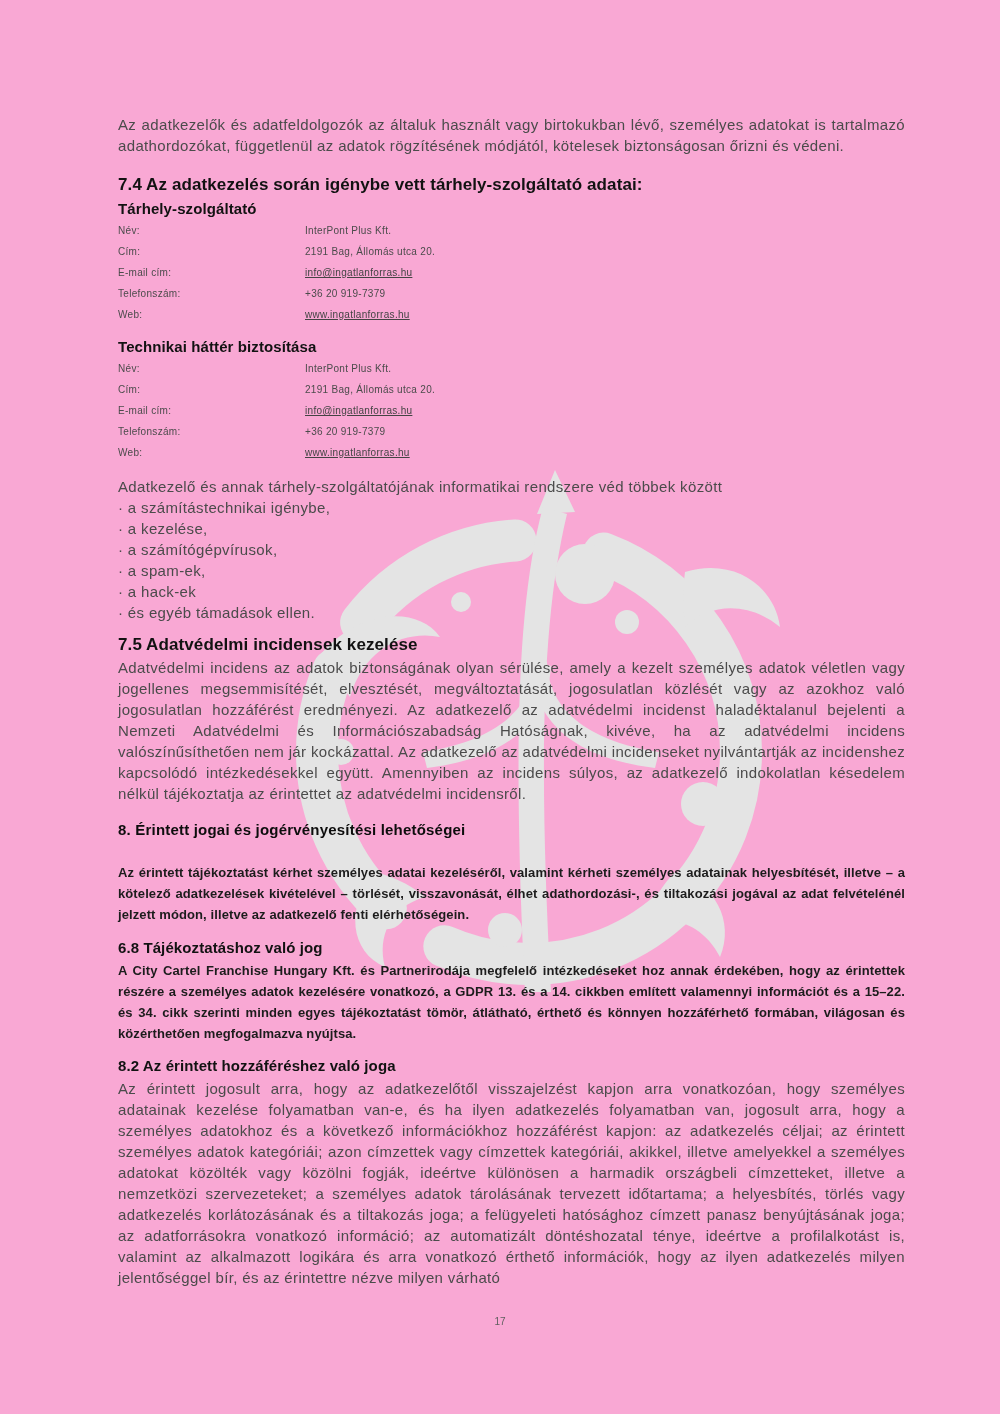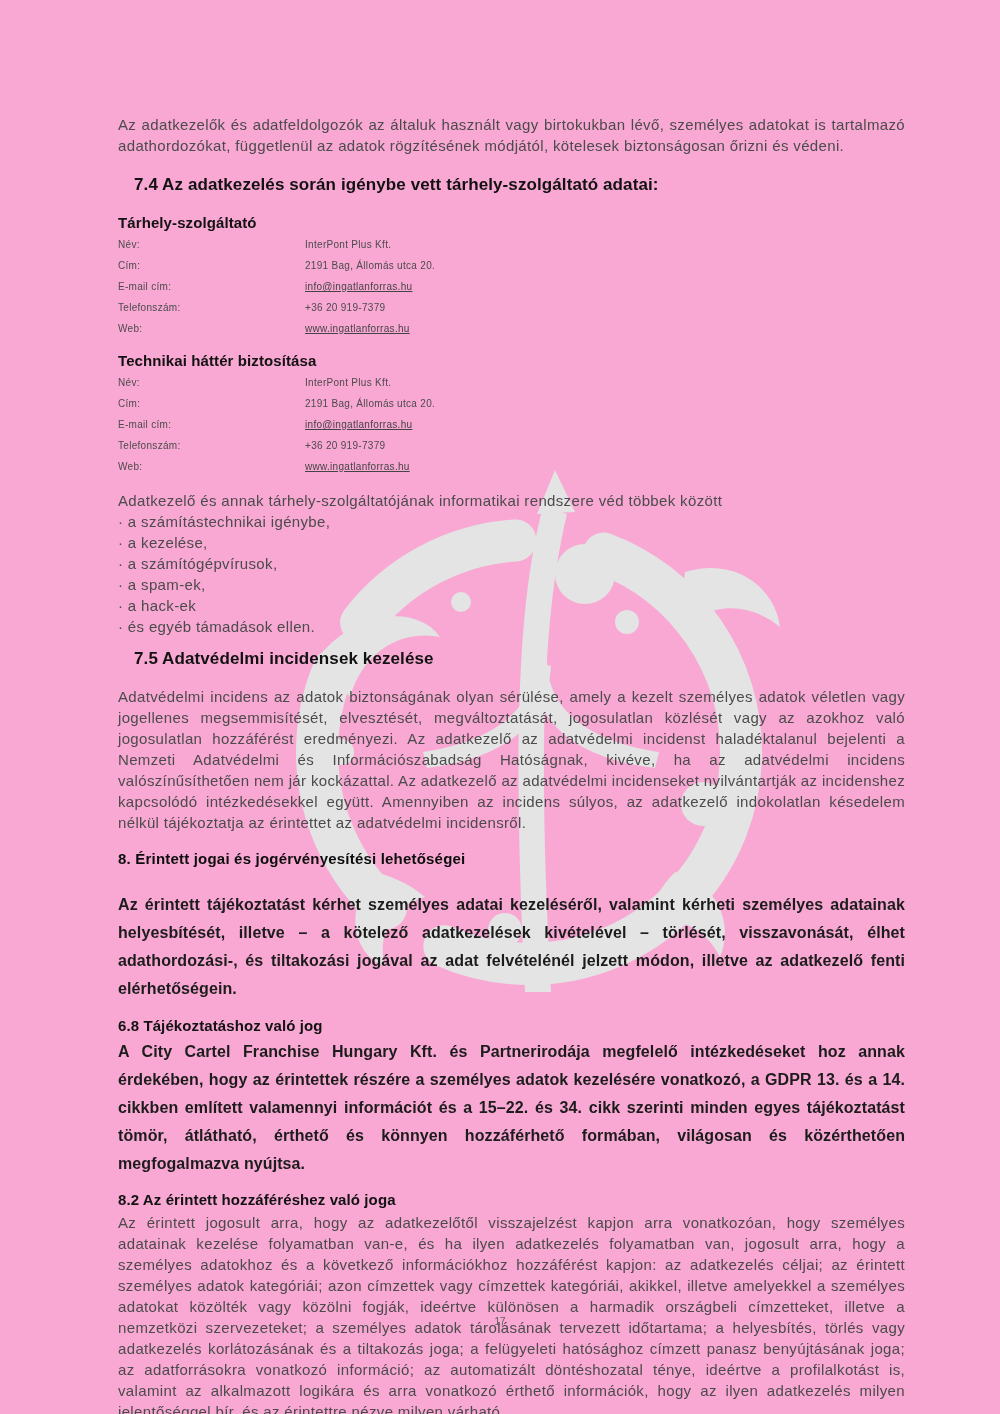--- a/index.html
+++ b/index.html
@@ -20,26 +20,26 @@
     position:absolute; left:118px; top:0;
     width:787px; z-index:1;
   }
   
   .body-light {
     font-size:15px; line-height:21px; letter-spacing:0.35px;
     color:#4b4b4b; text-align:justify; margin:0;
   }
   
   .body-dark {
-    font-size:16px; line-height:28px; letter-spacing:0.1px;
+    font-size:13px; line-height:21px; letter-spacing:0.1px;
     font-weight:bold; color:#1c1c1c; text-align:justify; margin:0;
   }
   .h-section {
     font-size:17px; line-height:23px; font-weight:bold;
-    color:#121212; margin:16px; letter-spacing:0.1px;
+    color:#121212; margin:0; letter-spacing:0.1px;
   }
   .h-sub {
     font-size:15px; line-height:22px; font-weight:bold;
     color:#121212; margin:0; letter-spacing:0.1px;
   }
   .h-big {
     font-size:15px; line-height:26px; font-weight:bold;
     color:#0d0d0d; margin:0; letter-spacing:0.2px;
   }
   .crow { display:flex; font-size:10px; line-height:21px; letter-spacing:0.3px; color:#4b4b4b; }

